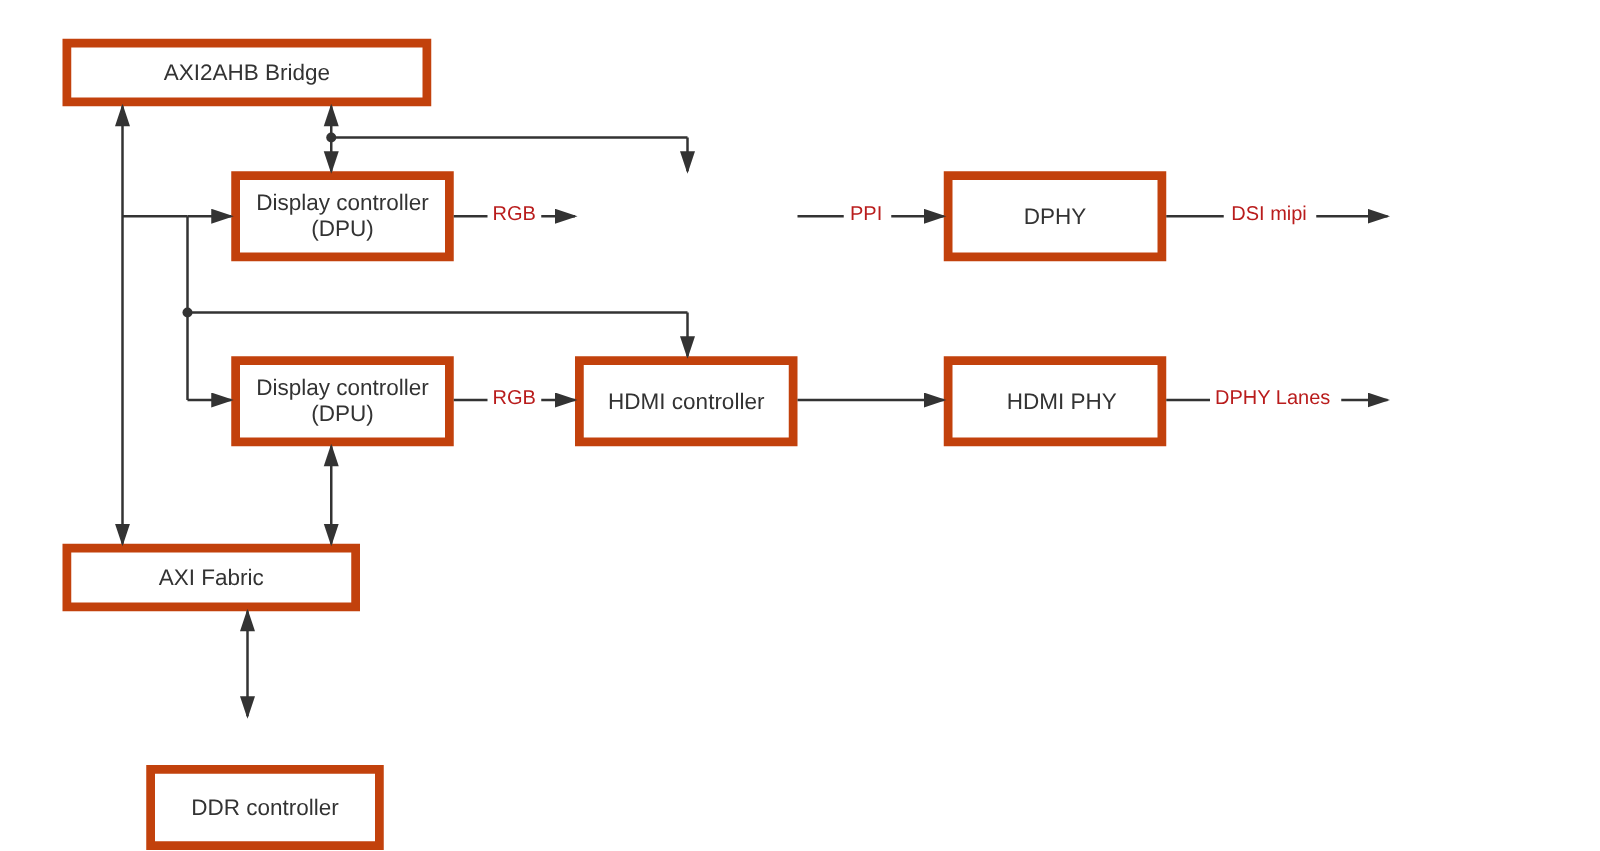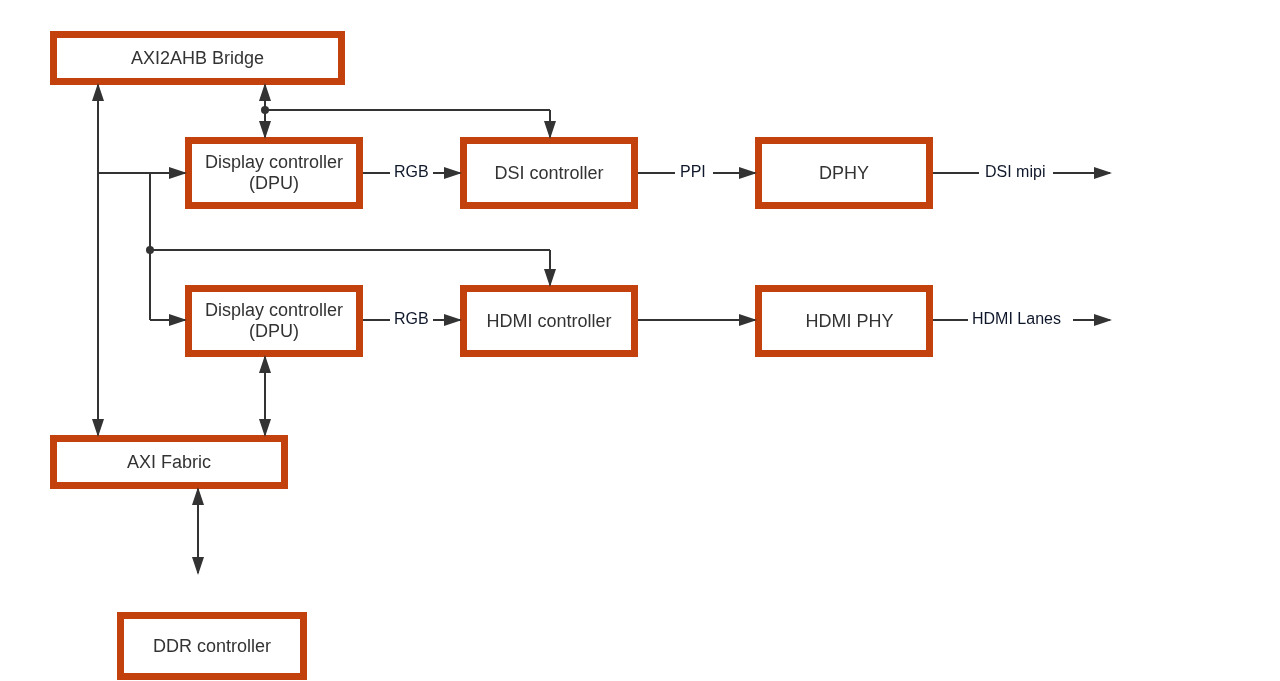--- a/index.html
+++ b/index.html
@@ -22,21 +22,21 @@
       justify-content: center;
       text-align: center;
       font-size: 18px;
       color: #333;
       box-sizing: border-box;
       padding: 5px;
     }
     .label {
       position: absolute;
       font-size: 16px;
-      color: #0f172a;
+      color: #b91c1c;
       background: #fff;
       padding: 0 2px;
     }
     svg.connectors {
       position: absolute;
       top: 0;
       left: 0;
       width: 1240px;
       height: 640px;
       pointer-events: none;
@@ -52,23 +52,20 @@
   </div>
 
   <div class="block" style="left:165px; top:117px; width:178px; height:72px;">
     <span>Display controller (DPU)</span>
   </div>
 
   <div class="block" style="left:165px; top:265px; width:178px; height:72px;">
     <span>Display controller (DPU)</span>
   </div>
 
-  <div class="block" style="left:440px; top:117px; width:178px; height:72px;">
-    <span>DSI controller</span>
-  </div>
 
   <div class="block" style="left:440px; top:265px; width:178px; height:72px;">
     <span>HDMI controller</span>
   </div>
 
   <div class="block" style="left:735px; top:117px; width:178px; height:72px;">
     <span>DPHY</span>
   </div>
 
   <div class="block" style="left:735px; top:265px; width:178px; height:72px;padding-left:16px;">
@@ -80,21 +77,21 @@
   </div>
 
   <div class="block" style="left:97px; top:553px; width:190px; height:68px;margin-top:39px;">
     <span>DDR controller</span>
   </div>
 
   <div class="label" style="left:372px; top:143px;">RGB</div>
   <div class="label" style="left:372px; top:290px;">RGB</div>
   <div class="label" style="left:658px; top:143px;">PPI</div>
   <div class="label" style="left:963px; top:143px;">DSI mipi</div>
-  <div class="label" style="left:950px; top:290px;">HDMI Lanes</div>
+  <div class="label" style="left:950px; top:290px;">DPHY Lanes</div>
 
   <svg class="connectors">
     <defs>
       <marker id="arrow" markerWidth="10" markerHeight="10" refX="8" refY="3" orient="auto" markerUnits="strokeWidth">
         <path d="M0,0 L0,6 L9,3 z" fill="#333"></path>
       </marker>
       <marker id="arrow-start" markerWidth="10" markerHeight="10" refX="1" refY="3" orient="auto" markerUnits="strokeWidth">
         <path d="M9,0 L9,6 L0,3 z" fill="#333"></path>
       </marker>
     </defs>

